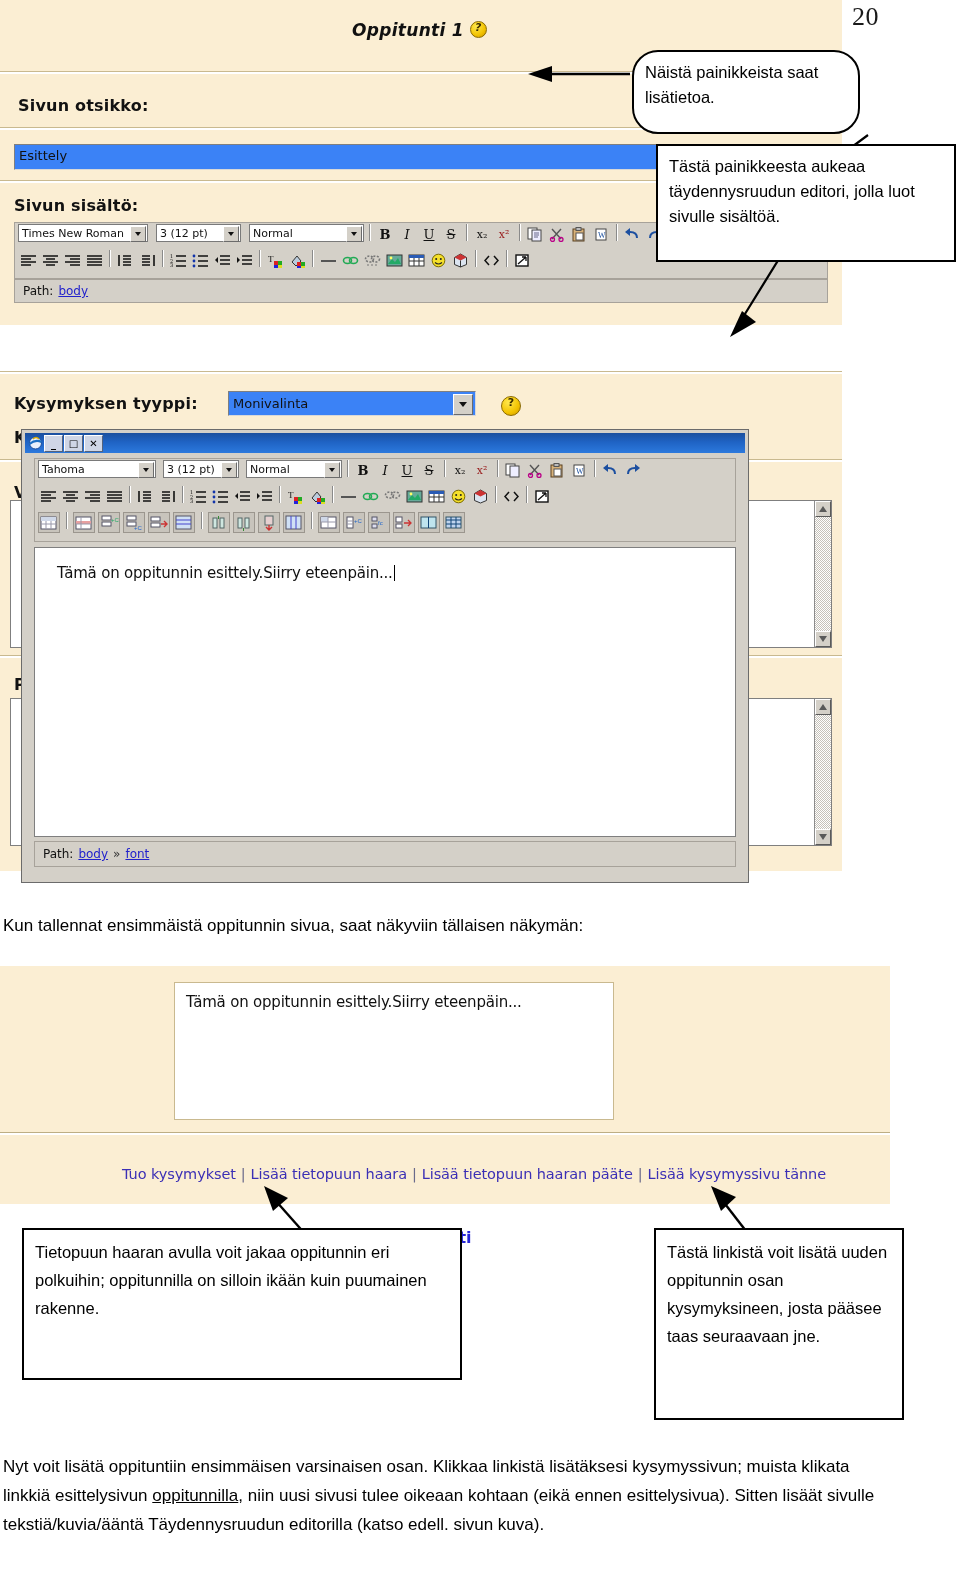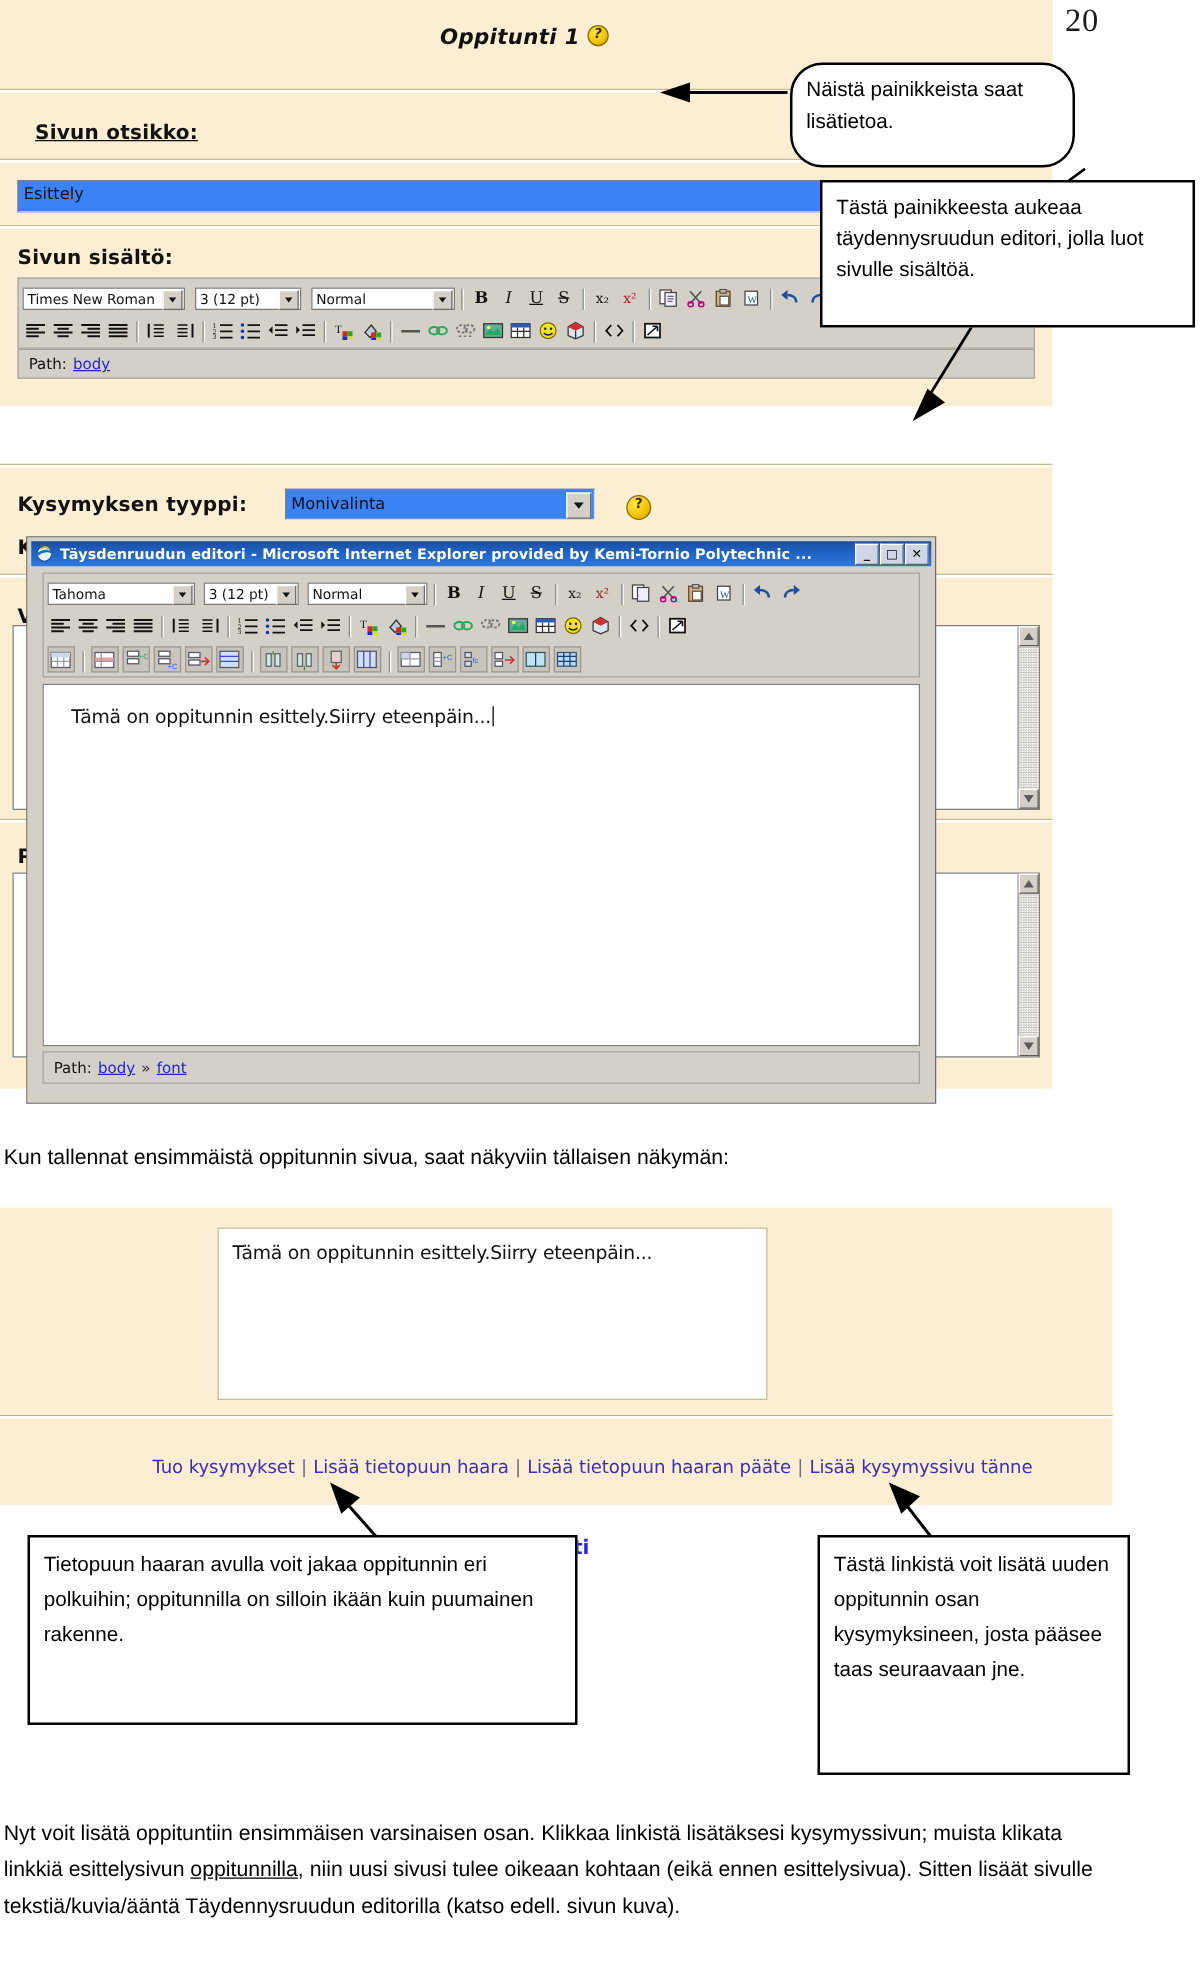--- a/index.html
+++ b/index.html
@@ -48,21 +48,21 @@
     border-right:1px solid #d8d8d8;border-bottom:1px solid #d8d8d8;
     font-family:"DejaVu Sans",sans-serif;font-size:13px;color:#111;
     padding:2px 4px;box-sizing:border-box;line-height:18px;
   }
 
   
   .tb{
     position:absolute;background:#d4d0c8;
     border:1px solid #a7a29a;box-sizing:border-box;
   }
-  .tbrow{display:flex;align-items:flex-end;height:26px;padding:1px 3px;box-sizing:border-box;gap:2px;}
+  .tbrow{display:flex;align-items:flex-start;height:26px;padding:1px 3px;box-sizing:border-box;gap:2px;}
   .selbox{
     height:18px;background:#fff;border:1px solid #7a7a7a;display:flex;align-items:center;
     font-family:"DejaVu Sans",sans-serif;font-size:11px;color:#111;padding-left:3px;
     box-sizing:border-box;position:relative;
   }
   .selbox .arw{
     position:absolute;right:1px;top:1px;width:14px;height:14px;background:#d4d0c8;
     border:1px solid #fff;border-right-color:#6b6b6b;border-bottom-color:#6b6b6b;
     display:flex;align-items:center;justify-content:center;
   }
@@ -182,21 +182,21 @@
 
 <div class="abs page-num">20</div>
 
 <div id="shot1">
 
   <div id="shot1-hdr">
     <div class="hdr-title"><span>Oppitunti 1</span><span class="qmark"></span></div>
   </div>
   <div class="sep-line" style="top:71px;"></div>
 
-  <div class="abs lbl" style="left:28px;top:96px;text-decoration:underline;">Sivun otsikko:</div>
+  <div class="abs lbl" style="left:18px;top:96px;">Sivun otsikko:</div>
   <div class="sep-line" style="top:127px;"></div>
 
   <div class="txtfield" style="left:14px;top:144px;width:814px;height:26px;">Esittely</div>
   <div class="sep-line" style="top:180px;"></div>
 
   <div class="abs lbl" style="left:14px;top:196px;">Sivun sisältö:</div>
 
   <div class="tb" style="left:14px;top:222px;width:814px;height:57px;">
 
     <div class="tbrow">
@@ -461,21 +461,20 @@
   </div>
 </div>
 
 <div id="dlg" style="z-index:5;">
   <div id="dlg-title">
     <svg class="ieicon" viewBox="0 0 15 14">
       <circle cx="7.5" cy="7" r="6" fill="#eaf1fb" stroke="#1b4f9e"></circle>
       <path d="M1.5 8q6-5 12-2" stroke="#1b6fc4" stroke-width="2" fill="none"></path>
       <path d="M5 3q3-3 6 0" stroke="#d6a800" stroke-width="1.5" fill="none"></path>
     </svg>
-    <div class="t">Täysdenruudun editori - Microsoft Internet Explorer provided by Kemi-Tornio Polytechnic ...</div>
     <div class="wbtn">_</div>
     <div class="wbtn">□</div>
     <div class="wbtn">✕</div>
   </div>
 
   <div class="dlg-body">
 
     <div class="tb" style="left:6px;top:2px;width:702px;height:84px;">
       <div class="tbrow">
         <div class="selbox" style="width:118px;">

